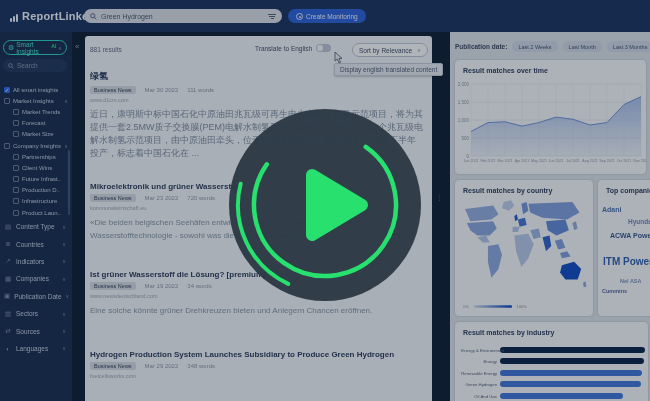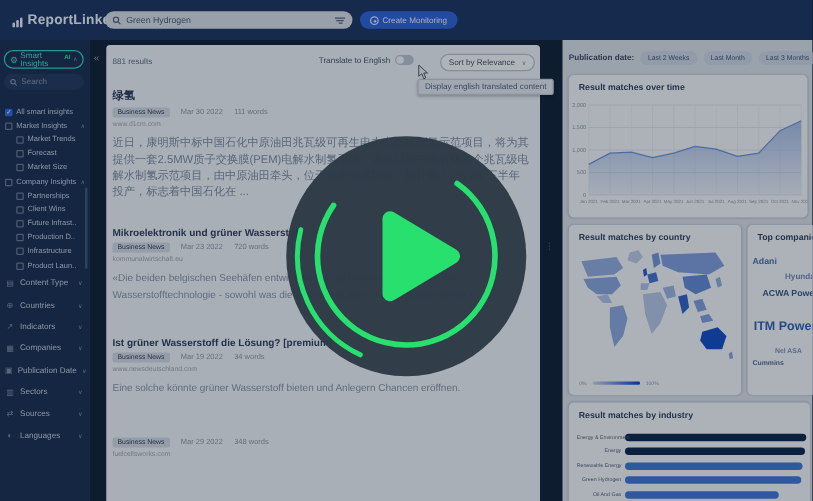--- a/index.html
+++ b/index.html
@@ -278,24 +278,25 @@
   </div>
 
   <div class="article" style="top:234px">
     <div class="ttl">Ist grüner Wasserstoff die Lösung? [premium]</div>
     <div class="meta">
       <span class="badge">Business News</span>
       <span class="d">Mar 19 2022</span>
       <span class="w">34 words</span>
     </div>
     <div class="src">www.newsdeutschland.com</div>
-    <div class="body-txt">Eine solche könnte grüner Wasserstoff bieten und Anlegern Chancen eröffnen.</div>
+    <div class="body-txt">Eine solche könnte grüner Drehkreuzen bieten und Anlegern Chancen eröffnen.</div>
   </div>
 
   <div class="article" style="top:314px">
+    <div class="ttl">Hydrogen Production System Launches Subsidiary to Produce Green Hydrogen</div>
     <div class="meta">
       <span class="badge">Business News</span>
       <span class="d">Mar 29 2022</span>
       <span class="w">348 words</span>
     </div>
     <div class="src">fuelcellsworks.com</div>
   </div>
 </div>
 <div class="gap-dots">⋮</div>
 

